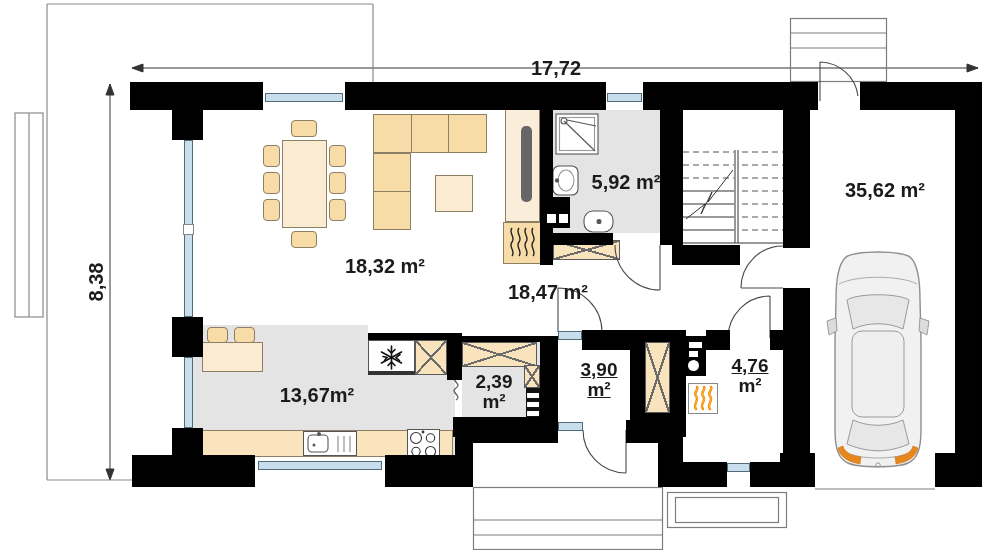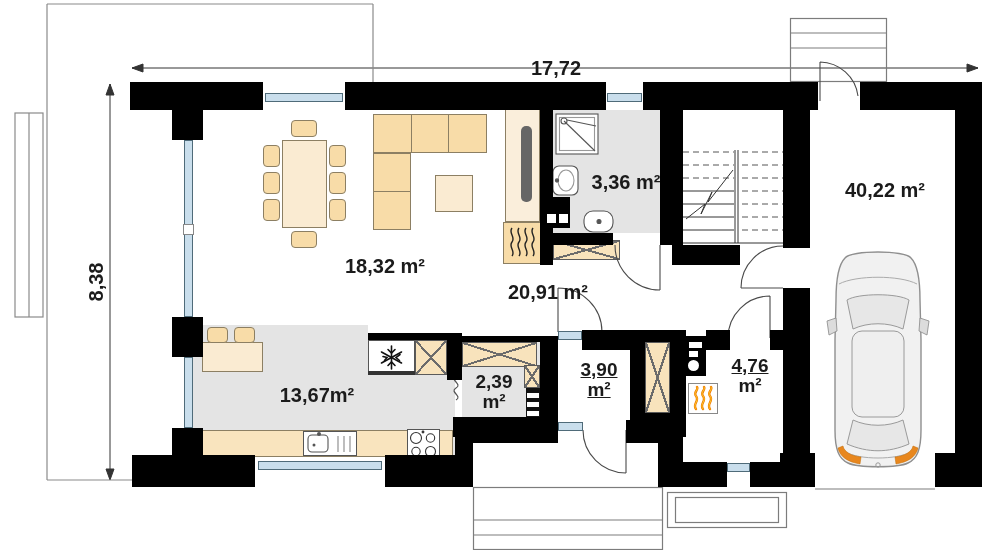--- a/index.html
+++ b/index.html
@@ -278,23 +278,23 @@
   <div class="win" style="left:184px;top:140px;width:9px;height:177px;"></div>
   <div class="winbreak" style="left:183px;top:224px;width:11px;height:11px;"></div>
   <div class="win" style="left:184px;top:357px;width:9px;height:71px;"></div>
   <div class="win" style="left:258px;top:461px;width:124px;height:9px;"></div>
   <div class="win" style="left:558px;top:422px;width:25px;height:9px;"></div>
   <div class="win" style="left:727px;top:463px;width:23px;height:9px;"></div>
   <div class="win" style="left:558px;top:331px;width:24px;height:9px;"></div>
 
   <div class="lbl" style="left:385px;top:266px;">18,32 m²</div>
   <div class="lbl" style="left:317px;top:395px;">13,67m²</div>
-  <div class="lbl" style="left:626px;top:182px;">3,36 m²</div>
-  <div class="lbl" style="left:548px;top:292px;">20,91 m²</div>
-  <div class="lbl" style="left:885px;top:190px;">40,22 m²</div>
+  <div class="lbl" style="left:626px;top:182px;">5,92 m²</div>
+  <div class="lbl" style="left:548px;top:292px;">18,47 m²</div>
+  <div class="lbl" style="left:885px;top:190px;">35,62 m²</div>
 
   <div class="lbl small" style="left:494px;top:392px;">
     <span style="display:block;">2,39</span>
     <span style="display:block;">m²</span>
   </div>
   <div class="lbl small" style="left:599px;top:380px;text-decoration:underline;">
     <span style="display:block;">3,90</span>
     <span style="display:block;">m²</span>
   </div>
   <div class="lbl small" style="left:750px;top:376px;">

